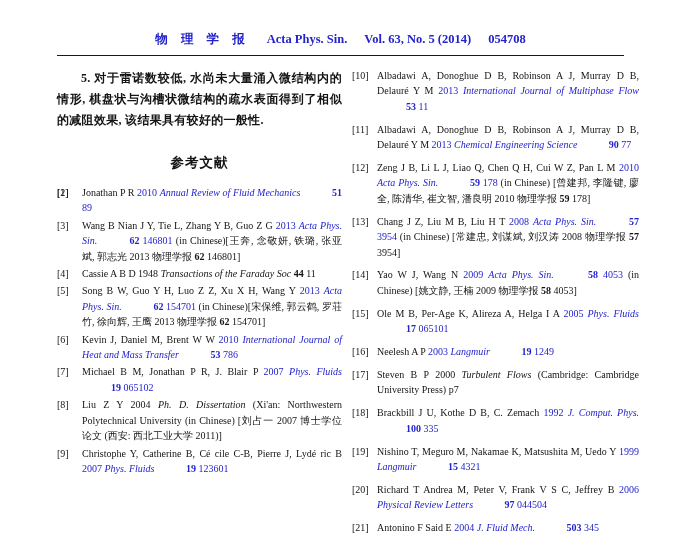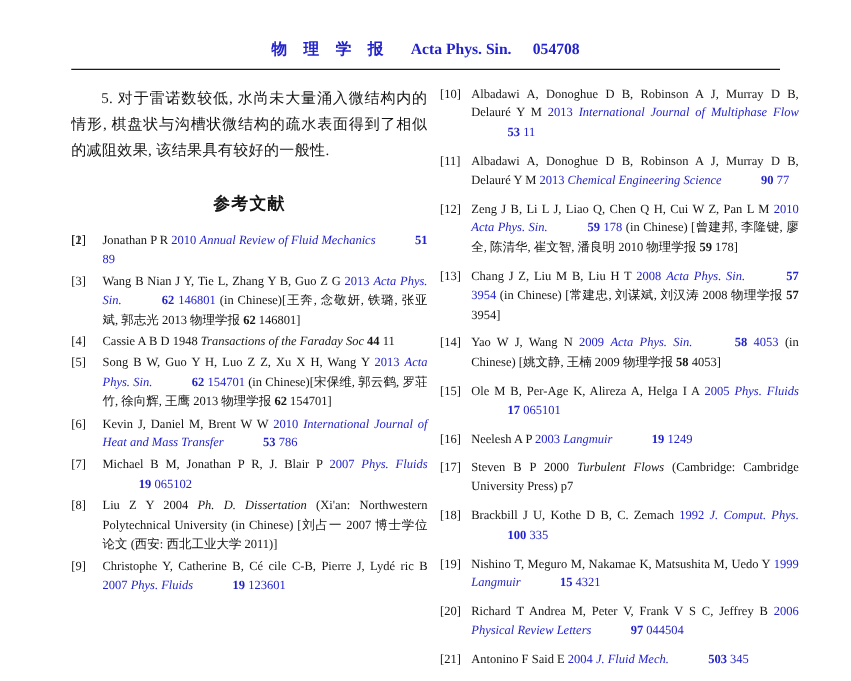--- a/index.html
+++ b/index.html
@@ -24,20 +24,21 @@
     border-top:1.2px solid #1a1a1a;
   }
   .col{position:absolute;top:68px;}
   .col-left{left:57px;width:285px;}
   .col-right{left:352px;width:287px;}
   .body-par{
     margin:0;
     font-size:12px;line-height:21px;
     text-align:justify;text-indent:24px;
     letter-spacing:0.3px;
+    font-weight:bold;
   }
   .refs-heading{
     margin:23px 0 13px 0;
     font-size:13.5px;font-weight:bold;
     letter-spacing:1px;
     text-align:center;
   }
   .ref-list{display:block;}
   .ref{
     position:relative;
@@ -56,20 +57,21 @@
   .seg-blue-italic{color:var(--accent);font-style:italic;}
 </style>
 </head>
 <body>
 
 <div class="page">
 
   <div class="header">
     <span class="cn">物 理 学 报</span>
     <span>Acta Phys. Sin.</span>
+    <span>Vol. 63, No. 5 (2014)</span>
     <span>054708</span>
   </div>
 
   <div class="header-rule"></div>
 
   <div class="col col-left">
     <p class="body-par">5. 对于雷诺数较低, 水尚未大量涌入微结构内的情形, 棋盘状与沟槽状微结构的疏水表面得到了相似的减阻效果, 该结果具有较好的一般性.</p>
     <div class="refs-heading">参考文献</div>
     <div class="ref-list" id="refs-left">
         <div class="ref"><span class="ref-num">[1]</span></div>

